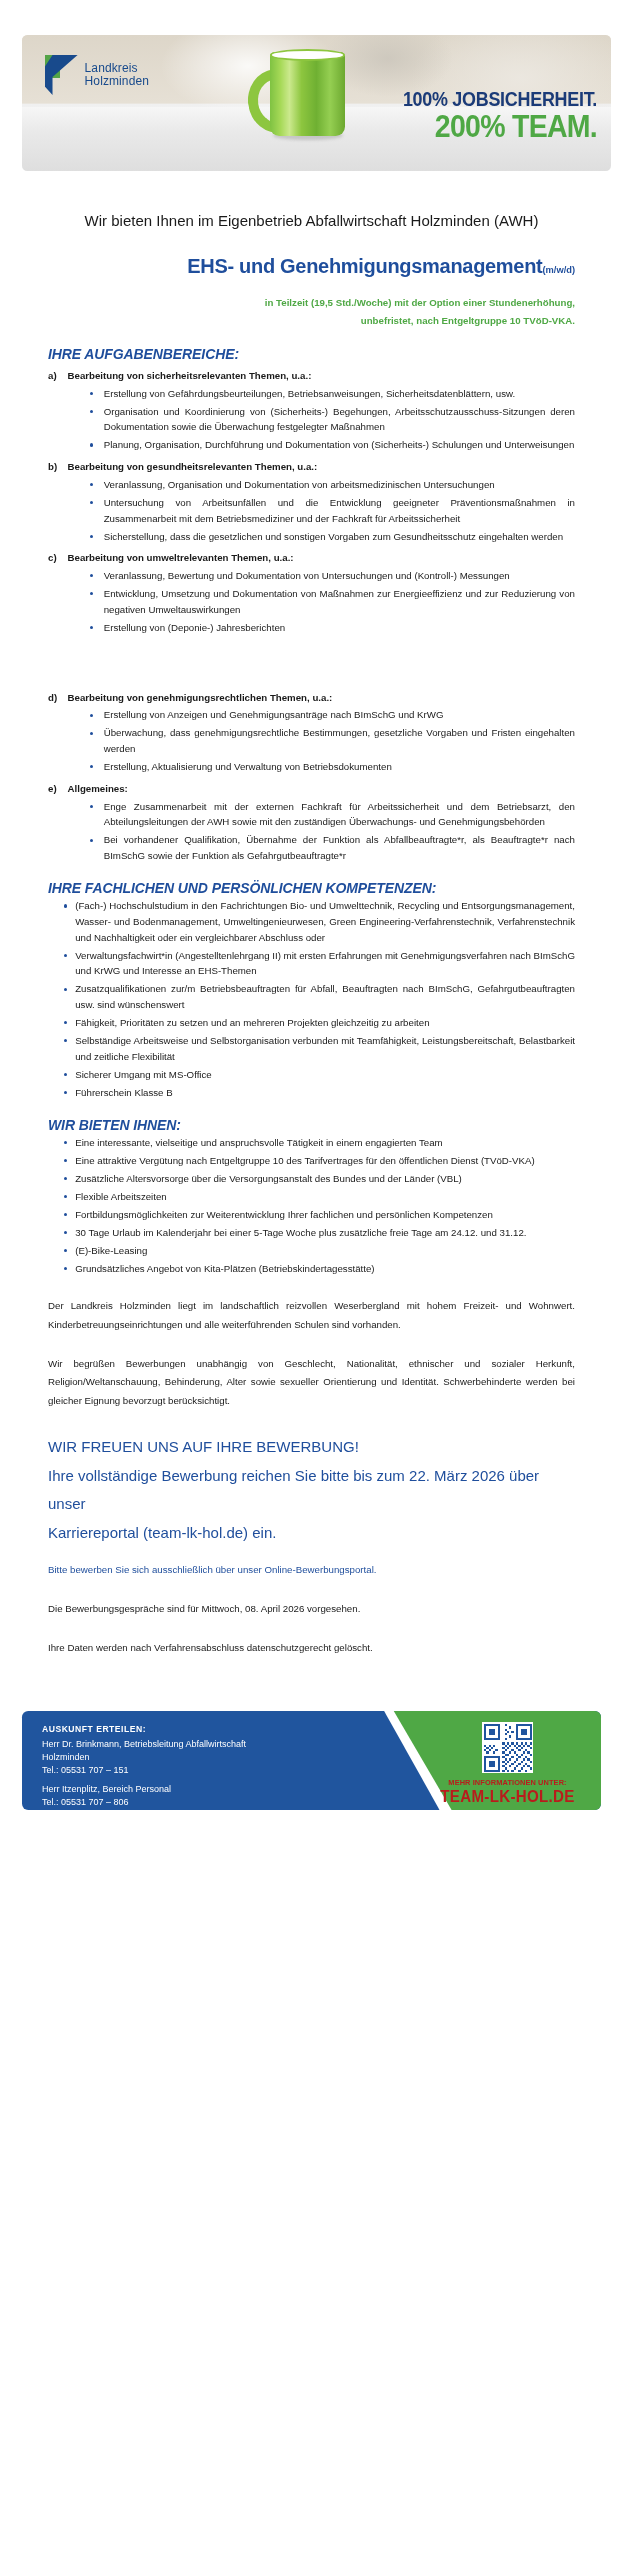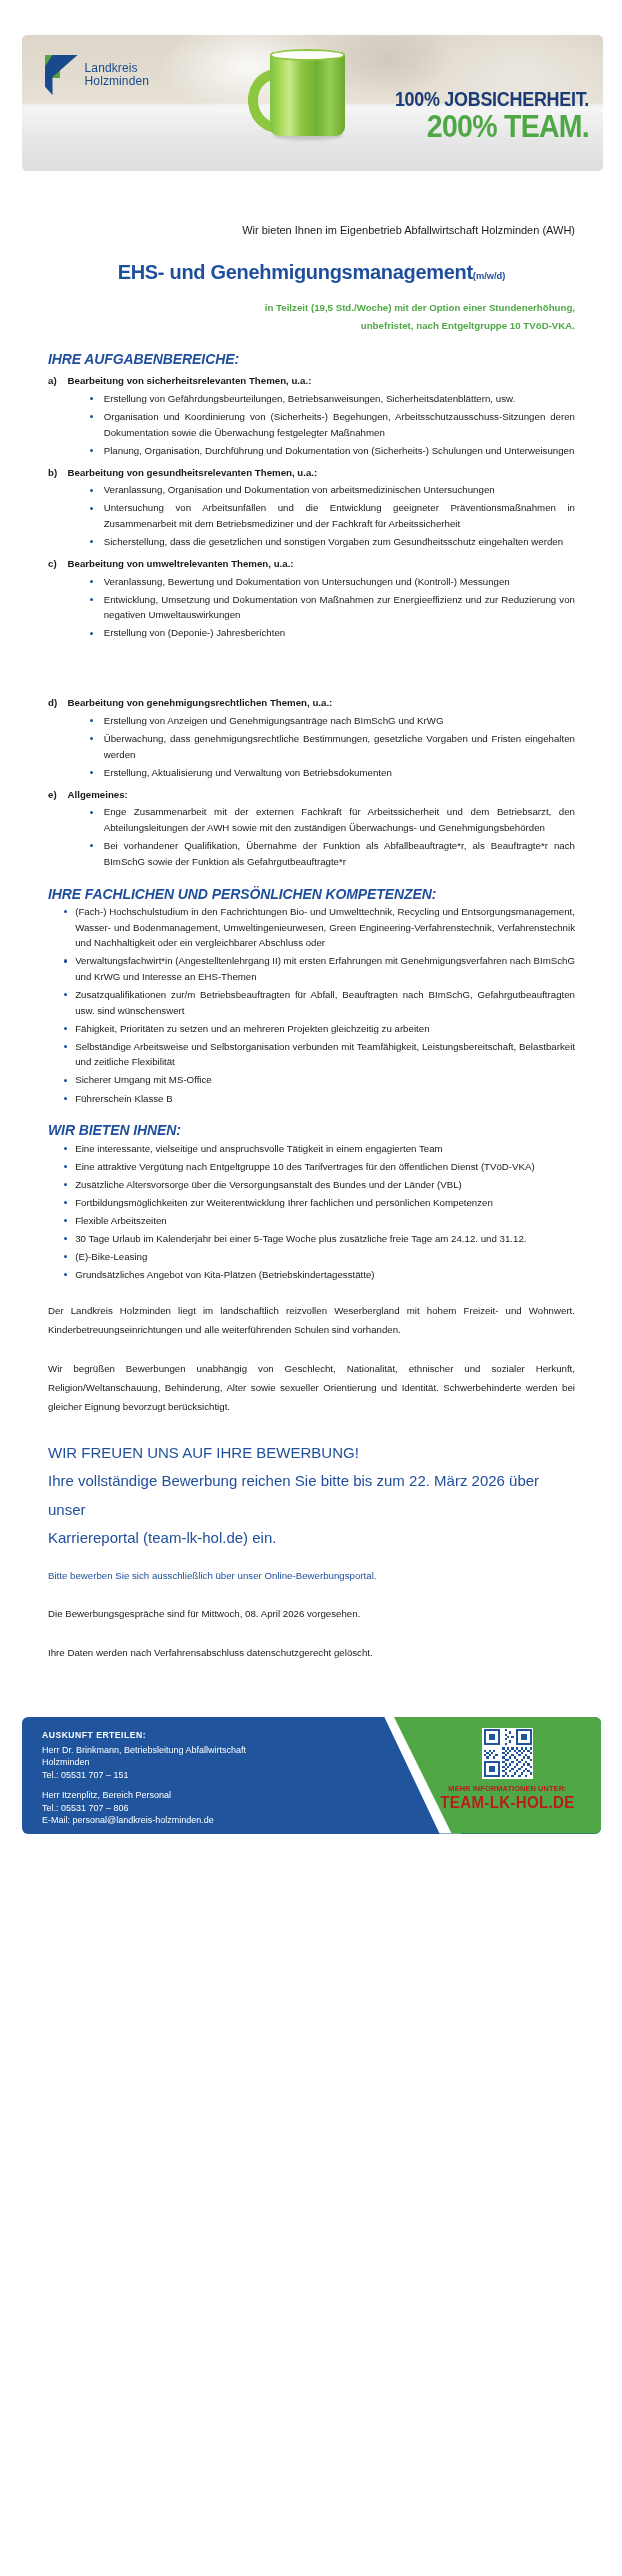--- a/index.html
+++ b/index.html
@@ -16,21 +16,21 @@
     width: 623px;
     min-height: 2576px;
     position: relative;
     background: #fff;
     box-sizing: border-box;
   }
 
   
   .banner {
     position: relative;
-    margin: 35px 20px 0 22px;
+    margin: 35px 12px 0 22px;
     height: 136px;
     border-radius: 5.5px;
     overflow: hidden;
     background: linear-gradient(180deg,#e8e2d8 0%, #e3ddd2 52%, #efefef 53%, #f4f4f4 100%);
     padding-left: 28px;
   }
   .banner-bg-blur {
     position: absolute;
     inset: 0;
     background:
@@ -141,28 +141,28 @@
     line-height: 1.02;
     margin-top: 1.6px;
   }
 
   
   .content {
     padding: 0 48px;
     box-sizing: border-box;
   }
   .intro {
+    text-align: center;
+    font-size: 15px;
+    line-height: 2.1;
+    margin-top: 34px;
+    color: #1a1a1a;
+  }
+  .job-title {
     text-align: right;
-    font-size: 11px;
-    line-height: 2.1;
-    margin-top: 48px;
-    color: #1a1a1a;
-  }
-  .job-title {
-    text-align: center;
     color: #1f4e9c;
     font-weight: bold;
     font-size: 20px;
     margin-top: 18.7px;
     letter-spacing: -0.3px;
   }
   .job-title .mwd {
     font-size: 9.3px;
     font-weight: bold;
     letter-spacing: 0;
@@ -252,21 +252,21 @@
     line-height: 1.9;
     margin-top: 14px;
   }
   .spacer-lg { height: 48px; }
   .spacer-md { height: 23.4px; }
 
   
   .footer {
     position: relative;
     margin: 30px 22px 20px 22px;
-    height: 117px;
+    height: 99px;
   }
   .footer-blue {
     position: absolute;
     inset: 0;
     background: #20559e;
     border-radius: 6.2px;
     overflow: hidden;
   }
   .footer-green {
     position: absolute;
@@ -443,22 +443,22 @@
       <li>Selbständige Arbeitsweise und Selbstorganisation verbunden mit Teamfähigkeit, Leistungsbereitschaft, Belastbarkeit und zeitliche Flexibilität</li>
       <li>Sicherer Umgang mit MS-Office</li>
       <li>Führerschein Klasse B</li>
     </ul>
 
     <div class="section-head">WIR BIETEN IHNEN:</div>
     <ul class="bullets indent-0">
       <li>Eine interessante, vielseitige und anspruchsvolle Tätigkeit in einem engagierten Team</li>
       <li>Eine attraktive Vergütung nach Entgeltgruppe 10 des Tarifvertrages für den öffentlichen Dienst (TVöD-VKA)</li>
       <li>Zusätzliche Altersvorsorge über die Versorgungsanstalt des Bundes und der Länder (VBL)</li>
+      <li>Flexible Arbeitszeiten</li>
       <li>Fortbildungsmöglichkeiten zur Weiterentwicklung Ihrer fachlichen und persönlichen Kompetenzen</li>
-      <li>Flexible Arbeitszeiten</li>
       <li>30 Tage Urlaub im Kalenderjahr bei einer 5-Tage Woche plus zusätzliche freie Tage am 24.12. und 31.12.</li>
       <li>(E)-Bike-Leasing</li>
       <li>Grundsätzliches Angebot von Kita-Plätzen (Betriebskindertagesstätte)</li>
     </ul>
 
     <div class="para">Der Landkreis Holzminden liegt im landschaftlich reizvollen Weserbergland mit hohem Freizeit- und Wohnwert. Kinderbetreuungseinrichtungen und alle weiterführenden Schulen sind vorhanden.</div>
     <div class="para">Wir begrüßen Bewerbungen unabhängig von Geschlecht, Nationalität, ethnischer und sozialer Herkunft, Religion/Weltanschauung, Behinderung, Alter sowie sexueller Orientierung und Identität. Schwerbehinderte werden bei gleicher Eignung bevorzugt berücksichtigt.</div>
 
     <div class="blue-bold">
       <div>WIR FREUEN UNS AUF IHRE BEWERBUNG!</div>

